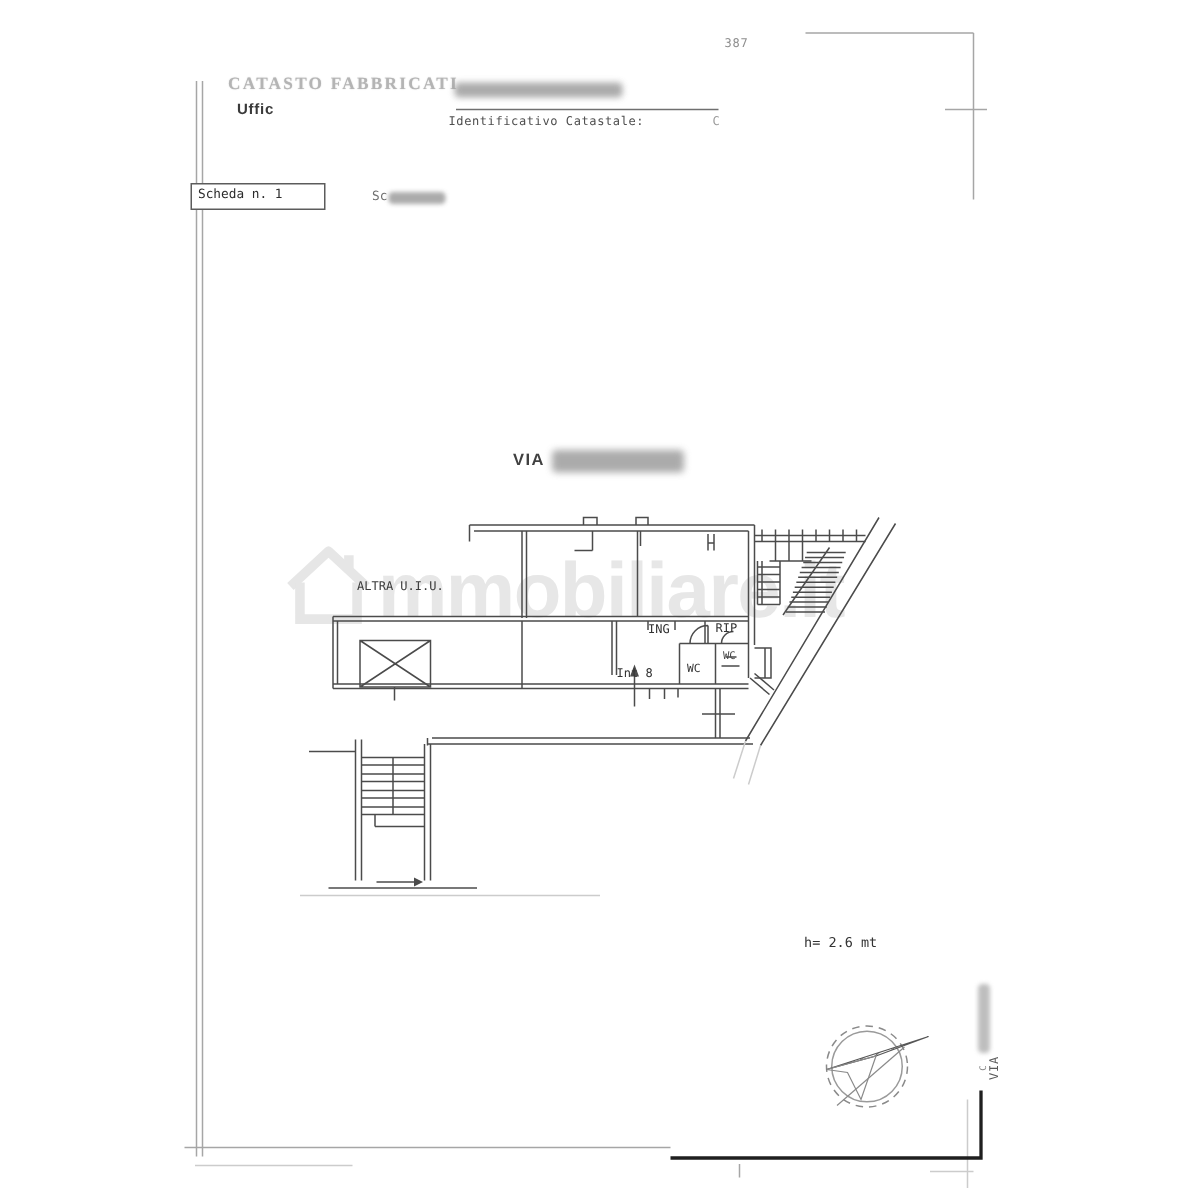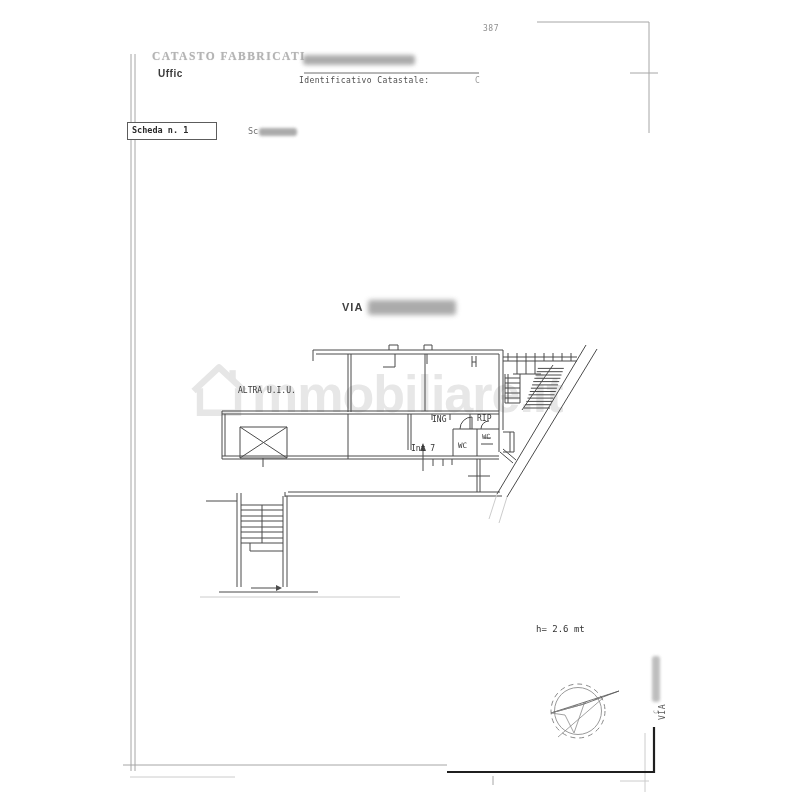--- a/index.html
+++ b/index.html
@@ -8,21 +8,21 @@
   .abs{position:absolute;}
   .mono{font-family:"DejaVu Sans Mono", monospace;}
   
   .registry-title{left:152px;top:50px;font-family:"Liberation Serif",serif;font-weight:bold;
     font-size:11.5px;letter-spacing:1.5px;color:#b4b4b4;text-shadow:0 0 1px #d2d2d2;text-align:right;}
   .office{left:158px;top:68px;font-size:10px;font-weight:bold;color:#3a3a3a;letter-spacing:.5px;text-align:center;}
   .ident{left:299px;top:76px;font-size:8px;color:#4e4e4e;letter-spacing:.4px;}
   .ident-frag{left:475px;top:76px;font-size:8px;color:#9c9c9c;}
   .pagenum{left:483px;top:24px;font-size:8px;color:#8f8f8f;letter-spacing:.5px;}
   .scheda-box{left:127px;top:122px;width:88px;height:16px;border:1px solid #5c5c5c;background:#fff;}
-  .scheda-label{left:132px;top:125px;font-size:8.5px;font-weight:bold;color:#2b2b2b;}
+  .scheda-label{left:132px;top:125px;font-size:8.5px;font-weight:normal;color:#2b2b2b;}
   .scala-frag{left:248px;top:126px;font-size:8.5px;color:#6f6f6f;}
   
   .smudge{background:#949494;border-radius:3px;filter:blur(2px);opacity:.78;}
   .smudge-header{left:303px;top:55px;width:112px;height:10px;}
   .smudge-scala{left:259px;top:128px;width:38px;height:8px;filter:blur(1.5px);}
   .smudge-via{left:368px;top:300px;width:88px;height:15px;filter:blur(2.5px);}
   .smudge-side{left:652px;top:656px;width:8px;height:46px;filter:blur(1.5px);opacity:.6;}
   
   .via-main{left:342px;top:301px;font-size:11px;font-weight:bold;color:#414141;letter-spacing:1px;}
   .altra{left:238px;top:386px;font-size:8px;color:#3a3a3a;}
@@ -163,20 +163,20 @@
 <div class="abs txt smudge smudge-scala"></div>
 
 <div class="abs txt via-main">VIA</div>
 <div class="abs txt smudge smudge-via"></div>
 
 <div class="abs txt altra mono">ALTRA U.I.U.</div>
 <div class="abs txt lbl lbl-ing mono">ING</div>
 <div class="abs txt lbl lbl-rip mono">RIP</div>
 <div class="abs txt lbl lbl-wc2 mono">WC</div>
 <div class="abs txt lbl lbl-wc1 mono">WC</div>
-<div class="abs txt lbl lbl-int mono">Int 7</div>
+<div class="abs txt lbl lbl-int mono">Int 8</div>
 <div class="abs txt hnote mono">h= 2.6 mt</div>
 
 <div class="abs txt side-text">
   <span class="side-small">C</span>
   <span class="side-via">VIA</span>
 </div>
 <div class="abs txt smudge smudge-side"></div>
 
 </body></html>

